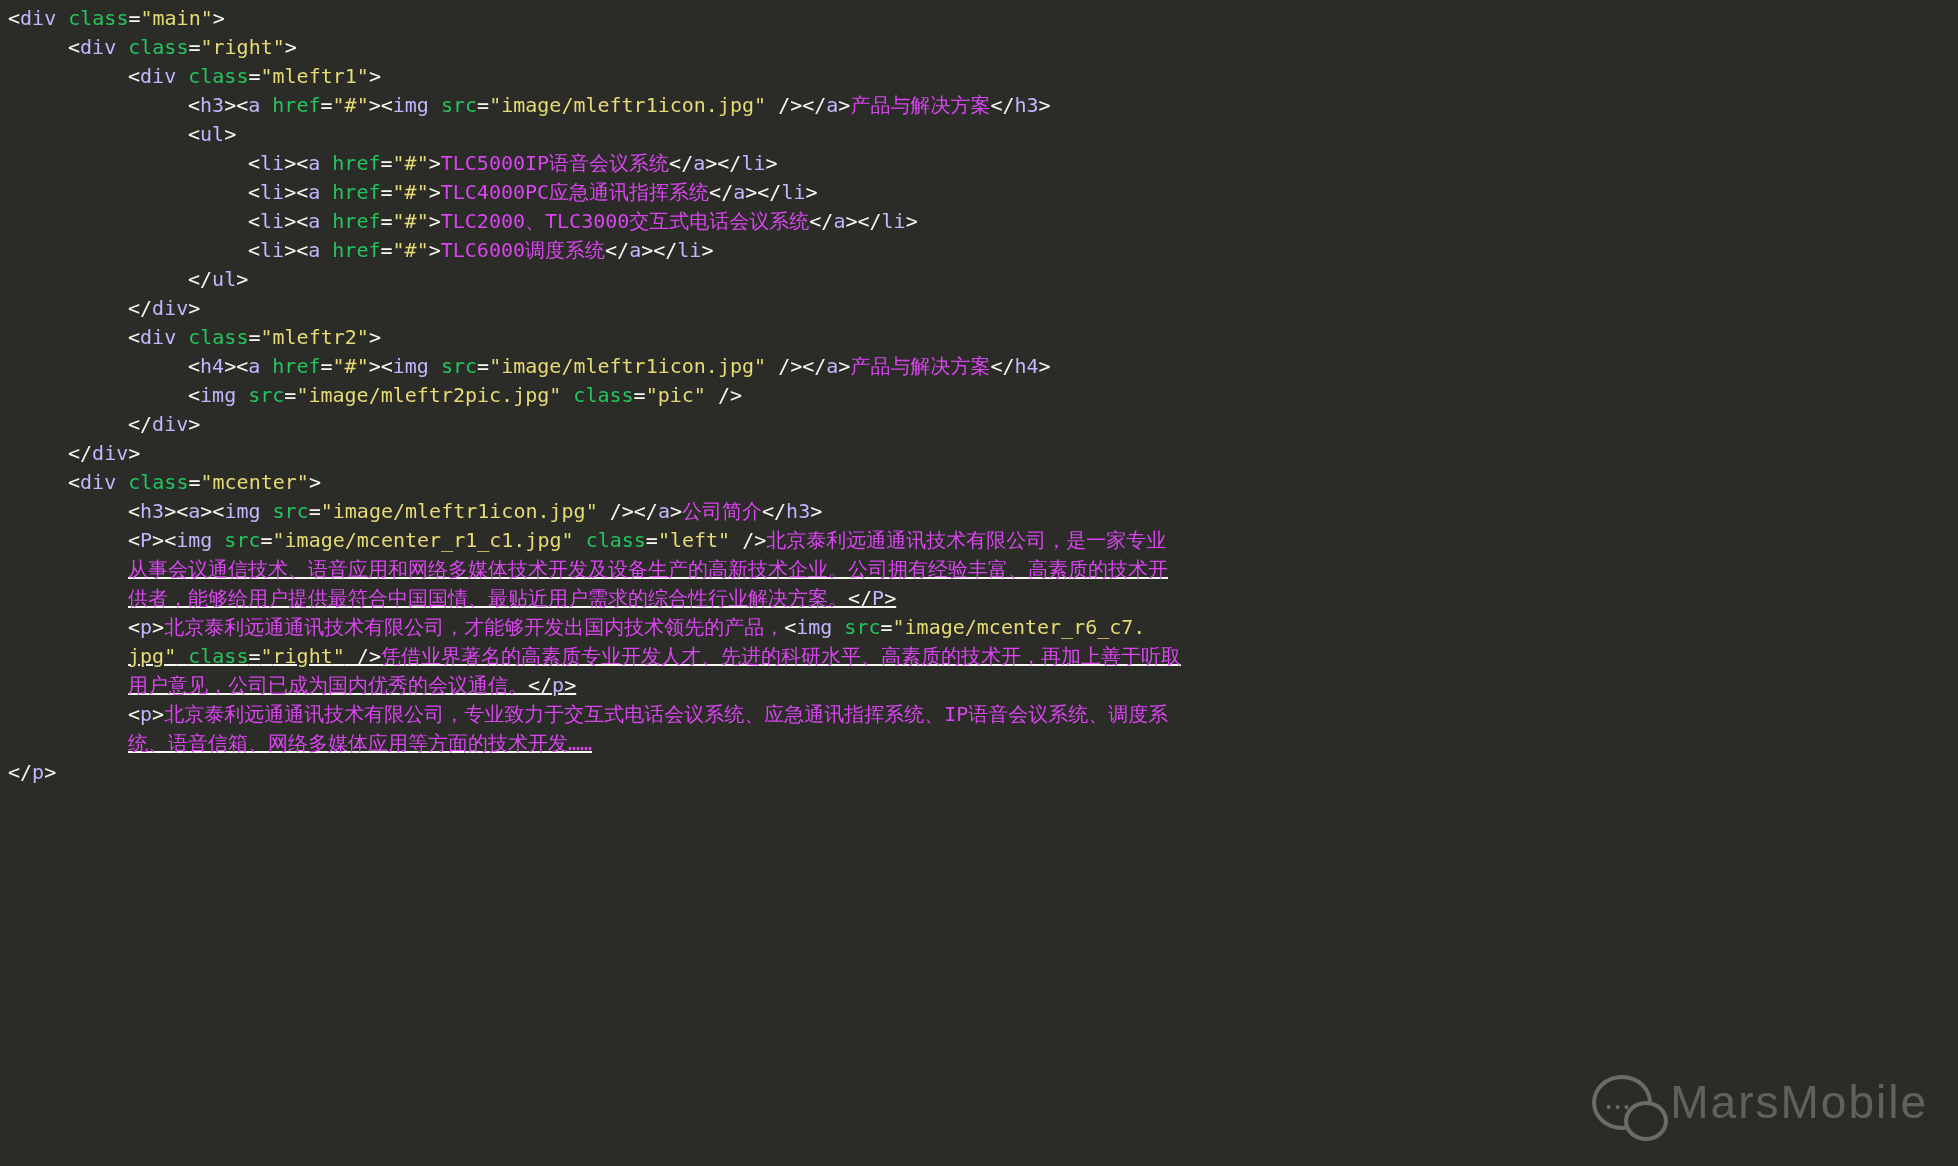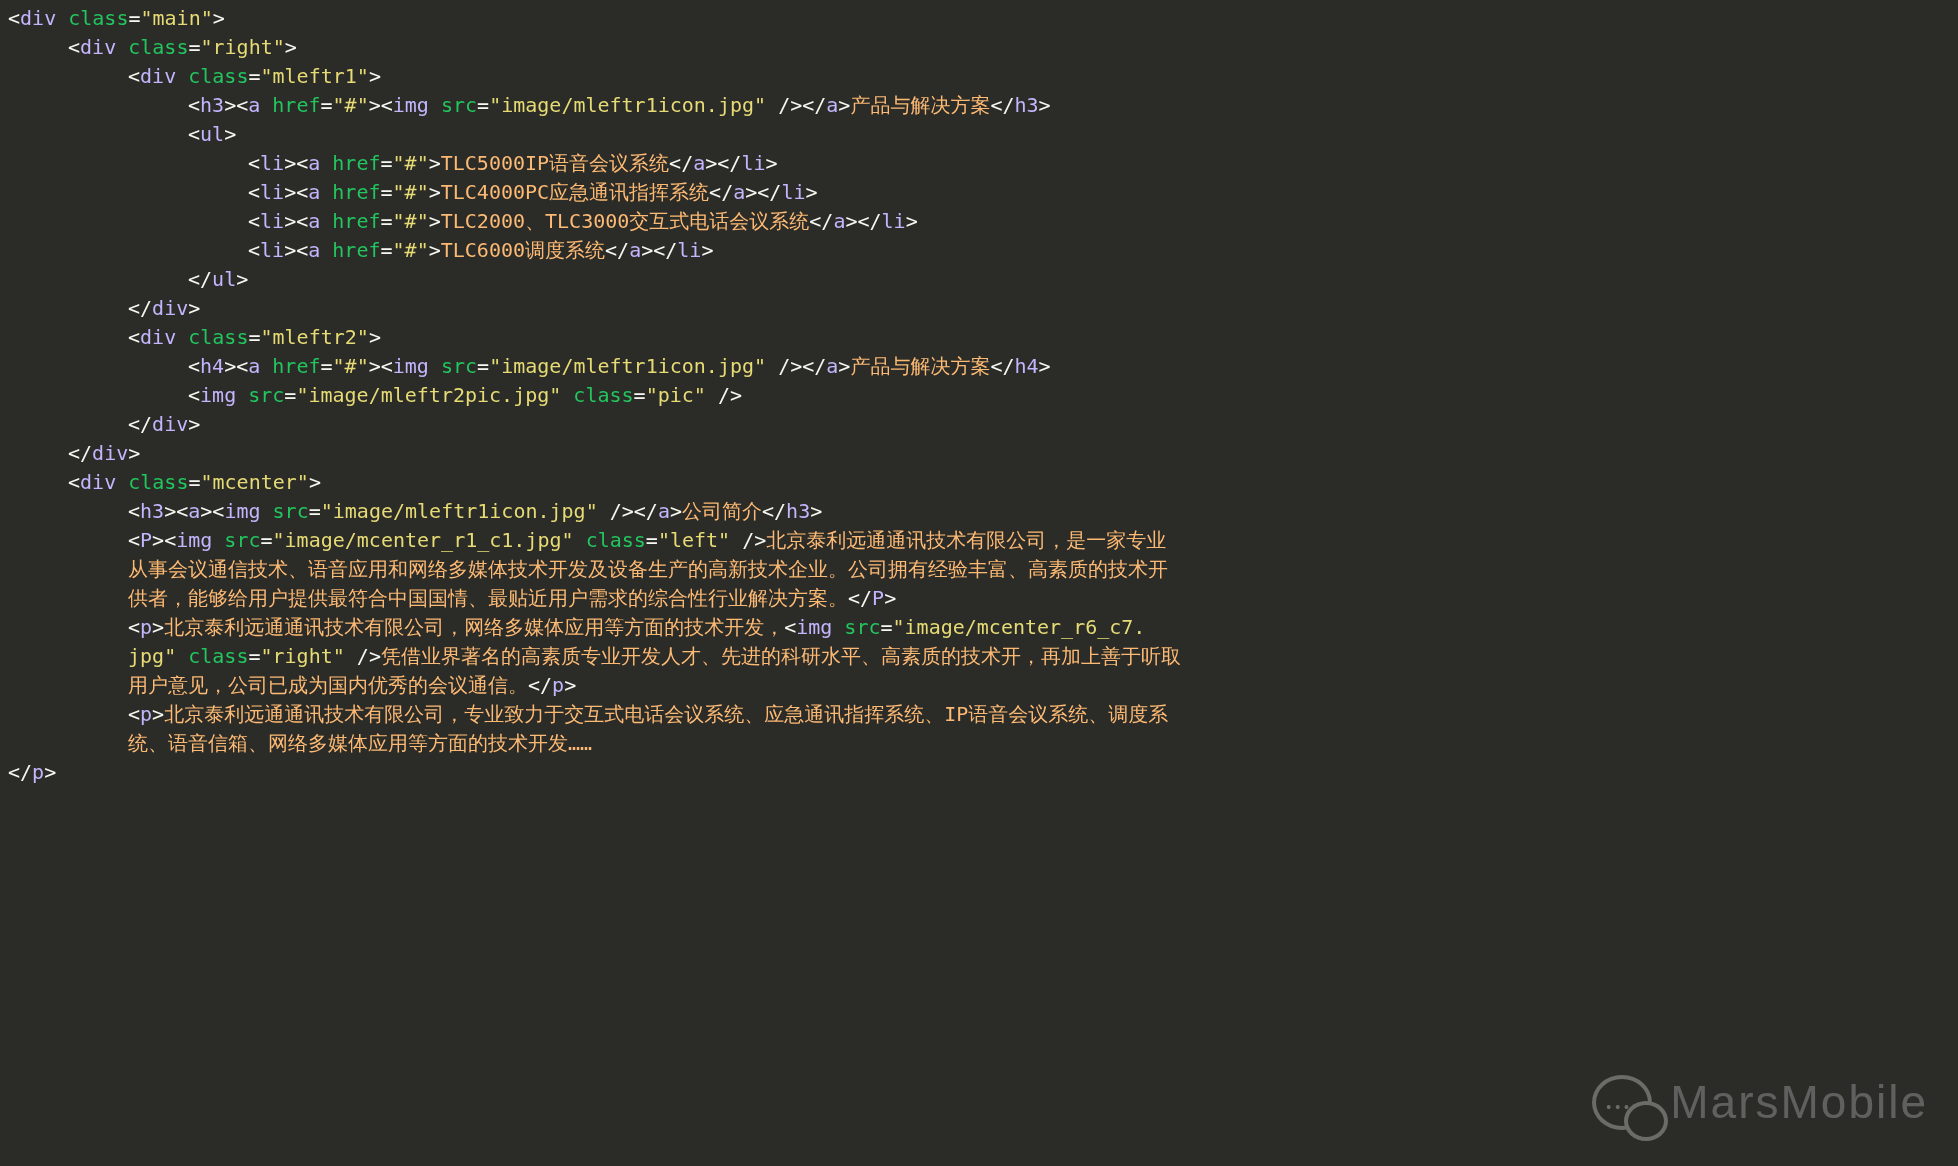--- a/index.html
+++ b/index.html
@@ -11,28 +11,28 @@
     color: #f8f8f2;
     padding: 4px 8px;
     width: 1958px;
     overflow: hidden;
   }
   .line { white-space: pre-wrap; word-break: break-all; }
   .indent1 { padding-left: 60px; }
   .indent2 { padding-left: 120px; }
   .indent3 { padding-left: 180px; }
   .indent4 { padding-left: 240px; }
-  .wrapline { padding-left: 120px; }
+  .wrapline { padding-left: 120px; text-decoration: underline; }
   .wrapline0 { padding-left: 0; }
 
   .punct { color: #f8f8f2; }      
   .tag   { color: #c4b5fd; }      
   .attr  { color: #22c55e; }      
   .str   { color: #e6db74; }      
-  .text  { color: #fdba74; }
+  .text  { color: #d946ef; }
 
   .watermark {
     position: fixed;
     right: 30px;
     bottom: 30px;
     color: rgba(255,255,255,0.25);
     font-family: sans-serif;
     font-size: 46px;
     letter-spacing: 2px;
     display: flex;
@@ -100,21 +100,21 @@
 <div class="line indent1"><span class="punct">&lt;/</span><span class="tag">div</span><span class="punct">&gt;</span></div>
 
 <div class="line indent1"><span class="punct">&lt;</span><span class="tag">div</span><span class="punct"> </span><span class="attr">class</span><span class="punct">=</span><span class="str">"<span>mcenter</span>"</span><span class="punct">&gt;</span></div>
 
 <div class="line indent2"><span class="punct">&lt;</span><span class="tag">h3</span><span class="punct">&gt;&lt;</span><span class="tag">a</span><span class="punct">&gt;&lt;</span><span class="tag">img</span><span class="punct"> </span><span class="attr">src</span><span class="punct">=</span><span class="str">"<span>image/mleftr1icon.jpg</span>"</span><span class="punct"> /&gt;&lt;/</span><span class="tag">a</span><span class="punct">&gt;</span><span class="text">公司简介</span><span class="punct">&lt;/</span><span class="tag">h3</span><span class="punct">&gt;</span></div>
 
 <div class="line indent2"><span class="punct">&lt;</span><span class="tag">P</span><span class="punct">&gt;&lt;</span><span class="tag">img</span><span class="punct"> </span><span class="attr">src</span><span class="punct">=</span><span class="str">"<span>image/mcenter_r1_c1.jpg</span>"</span><span class="punct"> </span><span class="attr">class</span><span class="punct">=</span><span class="str">"<span>left</span>"</span><span class="punct"> /&gt;</span><span class="text">北京泰利远通通讯技术有限公司，是一家专业</span></div>
 <div class="line wrapline"><span class="text">从事会议通信技术、语音应用和网络多媒体技术开发及设备生产的高新技术企业。公司拥有经验丰富、高素质的技术开</span></div>
 <div class="line wrapline"><span class="text">供者，能够给用户提供最符合中国国情、最贴近用户需求的综合性行业解决方案。</span><span class="punct">&lt;/</span><span class="tag">P</span><span class="punct">&gt;</span></div>
 
-<div class="line indent2"><span class="punct">&lt;</span><span class="tag">p</span><span class="punct">&gt;</span><span class="text">北京泰利远通通讯技术有限公司，网络多媒体应用等方面的技术开发，</span><span class="punct">&lt;</span><span class="tag">img</span><span class="punct"> </span><span class="attr">src</span><span class="punct">=</span><span class="str">"<span>image/mcenter_r6_c7.</span></span></div>
+<div class="line indent2"><span class="punct">&lt;</span><span class="tag">p</span><span class="punct">&gt;</span><span class="text">北京泰利远通通讯技术有限公司，才能够开发出国内技术领先的产品，</span><span class="punct">&lt;</span><span class="tag">img</span><span class="punct"> </span><span class="attr">src</span><span class="punct">=</span><span class="str">"<span>image/mcenter_r6_c7.</span></span></div>
 <div class="line wrapline"><span class="str"><span>jpg</span>"</span><span class="punct"> </span><span class="attr">class</span><span class="punct">=</span><span class="str">"<span>right</span>"</span><span class="punct"> /&gt;</span><span class="text">凭借业界著名的高素质专业开发人才、先进的科研水平、高素质的技术开，再加上善于听取</span></div>
 <div class="line wrapline"><span class="text">用户意见，公司已成为国内优秀的会议通信。</span><span class="punct">&lt;/</span><span class="tag">p</span><span class="punct">&gt;</span></div>
 
 <div class="line indent2"><span class="punct">&lt;</span><span class="tag">p</span><span class="punct">&gt;</span><span class="text">北京泰利远通通讯技术有限公司，专业致力于交互式电话会议系统、应急通讯指挥系统、IP语音会议系统、调度系</span></div>
 <div class="line wrapline"><span class="text">统、语音信箱、网络多媒体应用等方面的技术开发……</span></div>
 
 <div class="line wrapline0"><span class="punct">&lt;/</span><span class="tag">p</span><span class="punct">&gt;</span></div>
 
 </div>
 

